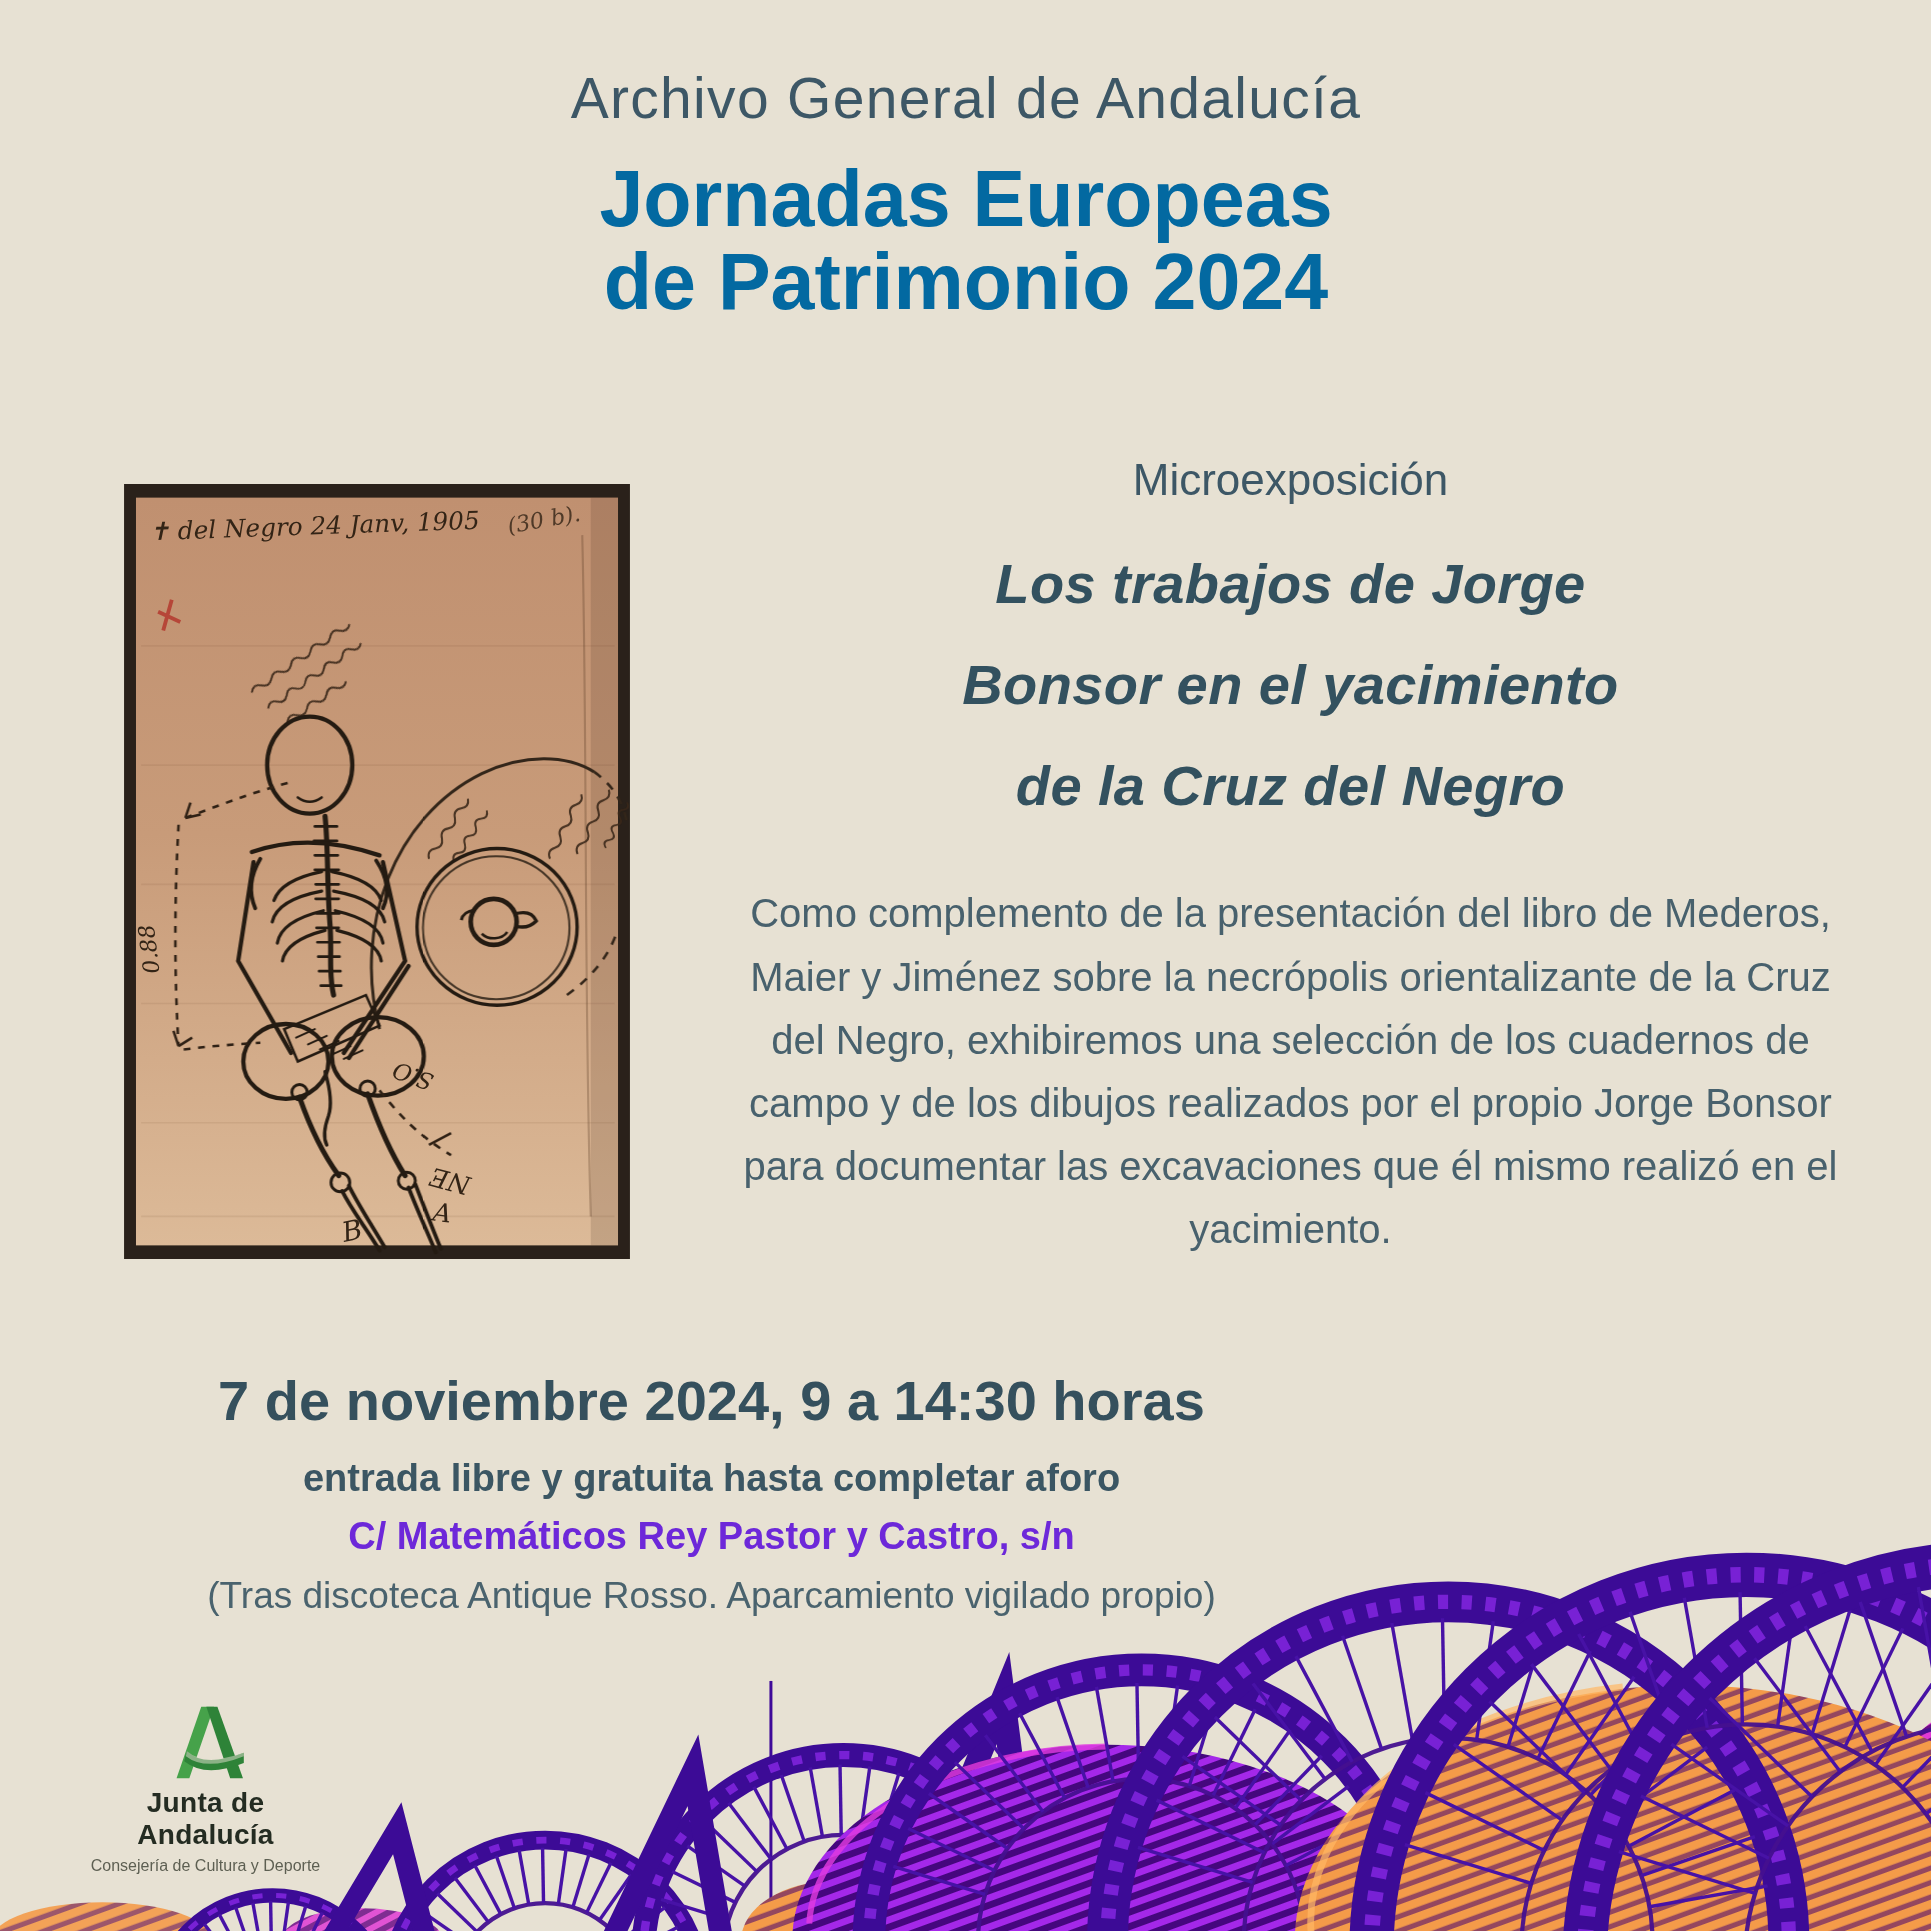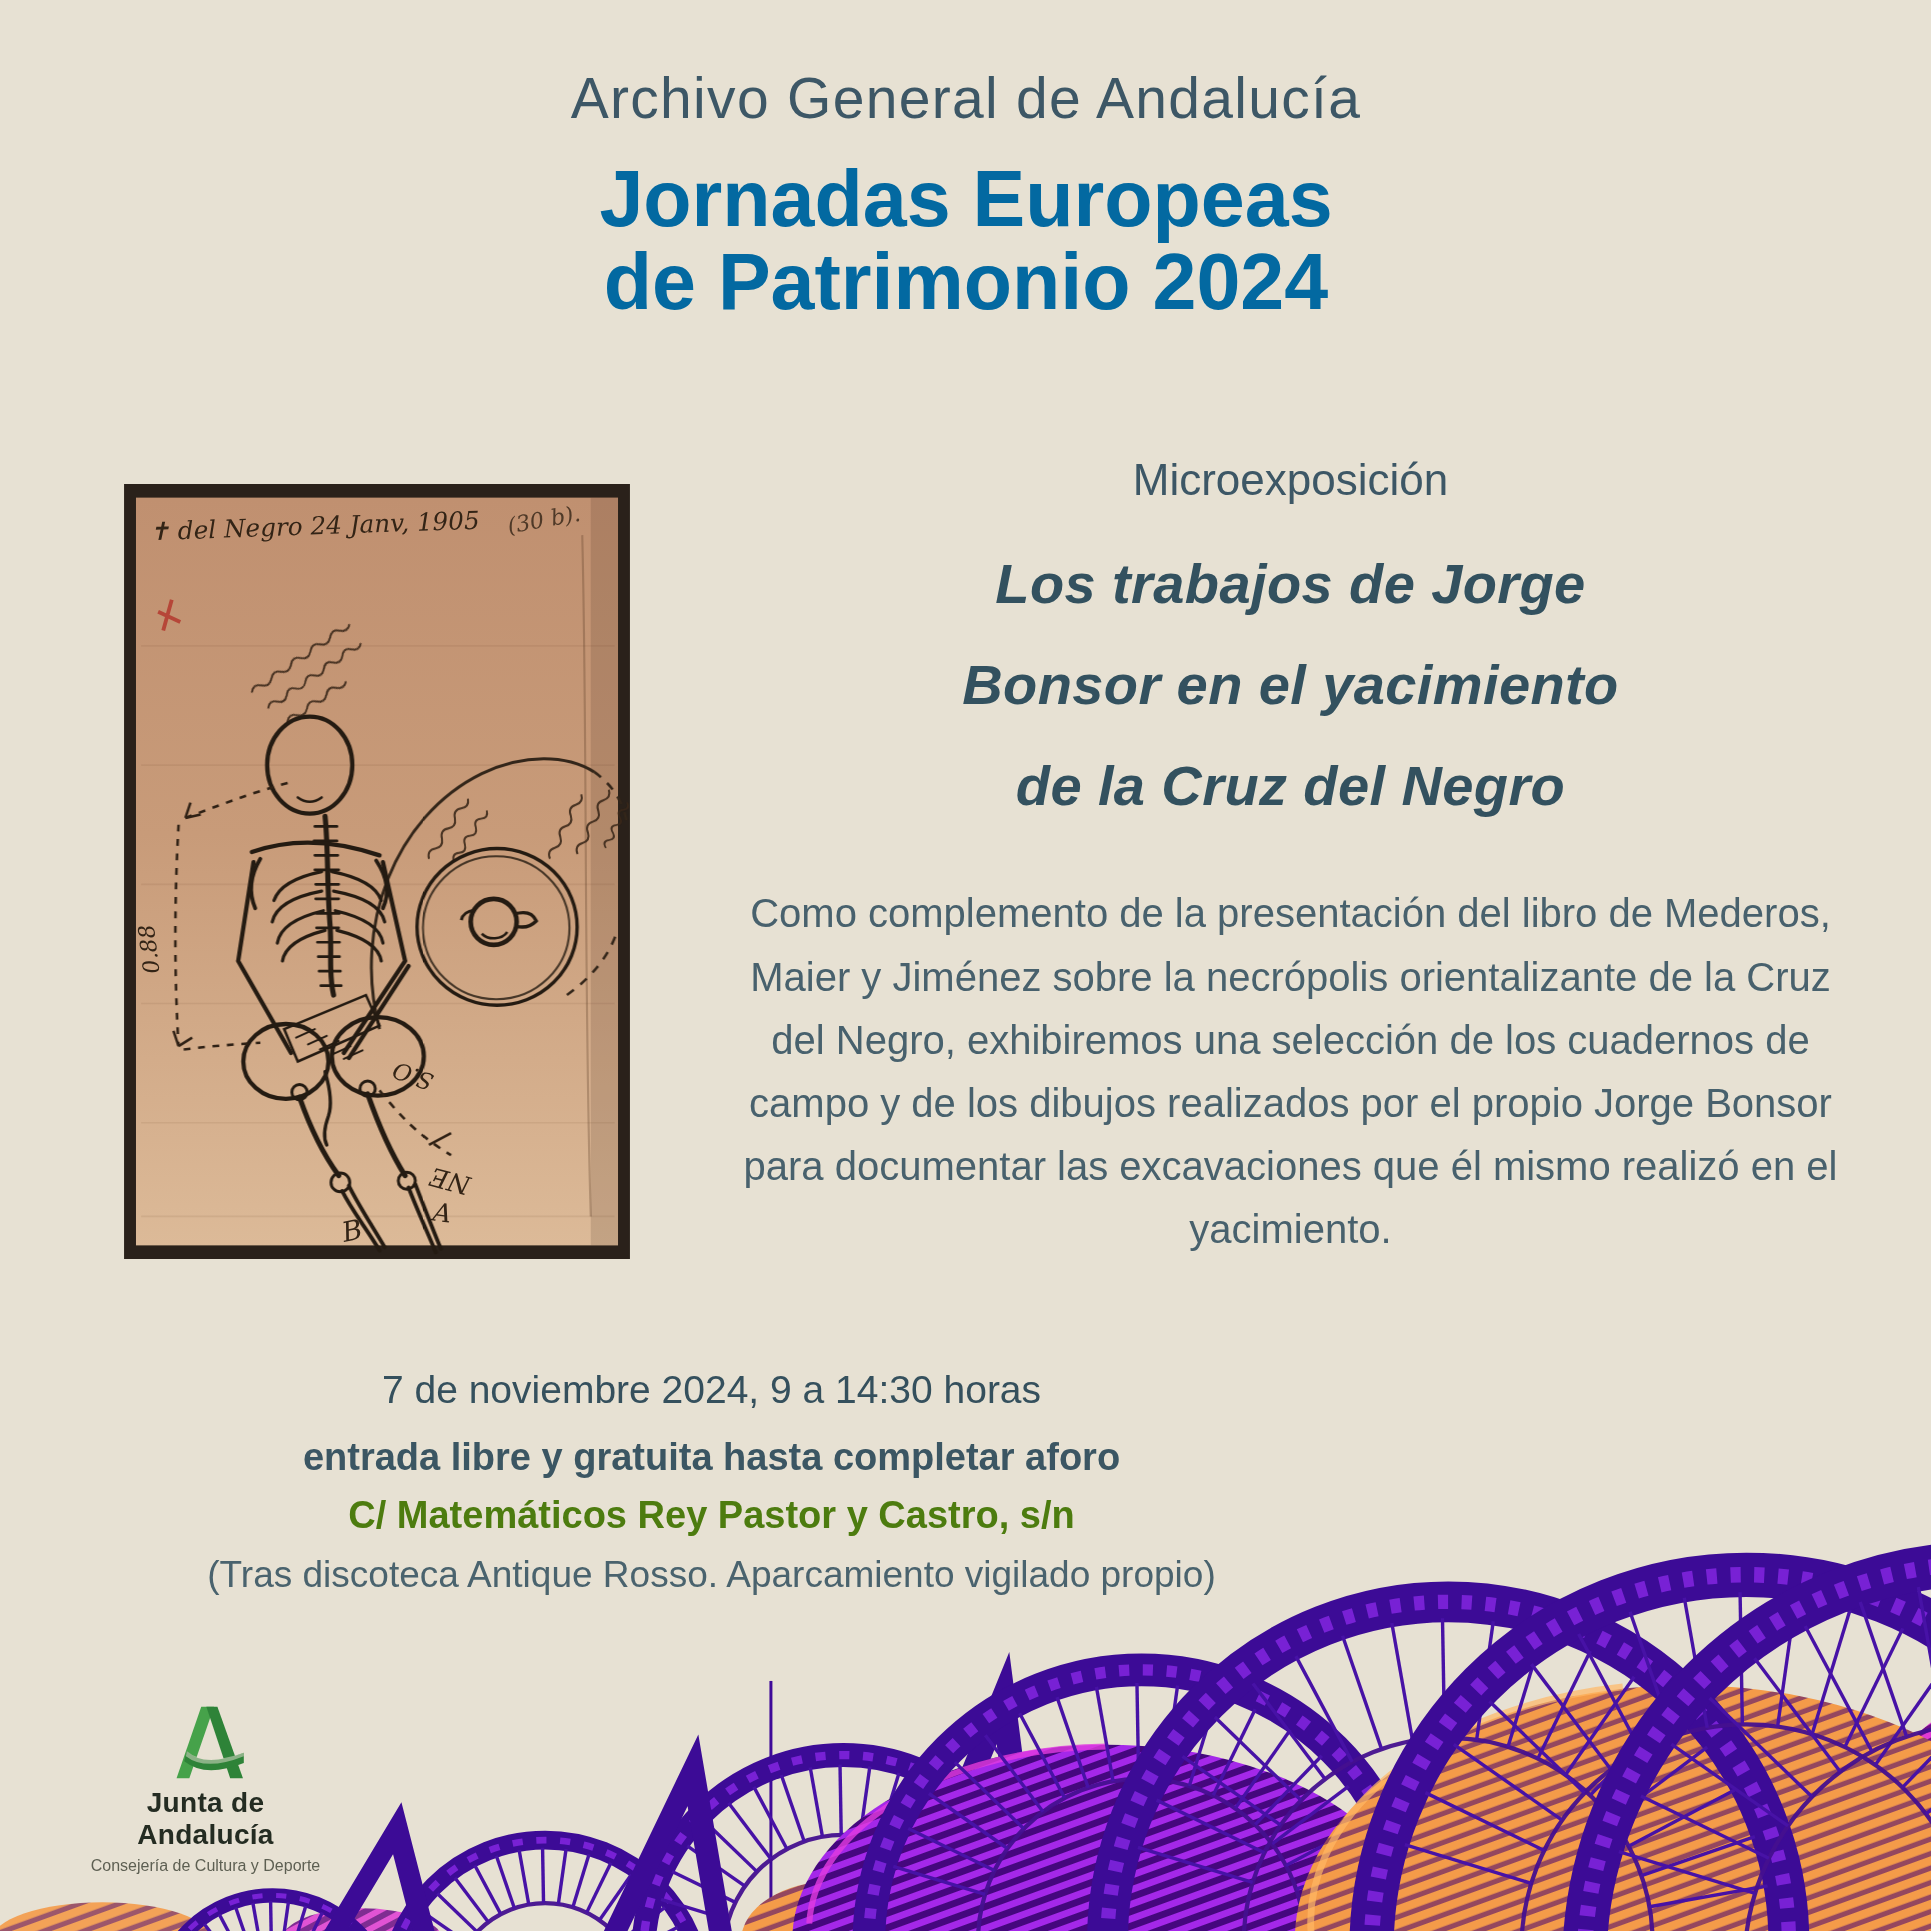--- a/index.html
+++ b/index.html
@@ -32,23 +32,23 @@
     font-size:56px;font-weight:700;font-style:italic;
     line-height:1.8;letter-spacing:0.4px;color:#33515f;
   }
   .expo-body{
     width:1107px;margin:46px auto 0;
     font-size:40px;line-height:1.58;color:#48616d;
   }
   .event{
     position:absolute;left:60px;top:1368px;width:1303px;text-align:center;
   }
-  .event-when{font-size:39px;font-weight:400;color:#35505d;}
+  .event-when{font-size:56px;font-weight:700;color:#35505d;}
   .event-admission{margin-top:24px;font-size:38px;font-weight:700;color:#3b5663;}
-  .event-address{margin-top:15.3px;font-size:38px;font-weight:700;color:#4d7c0f;}
+  .event-address{margin-top:15.3px;font-size:38px;font-weight:700;color:#6d28d9;}
   .event-note{margin-top:17px;font-size:37px;font-weight:400;color:#4a636e;}
   .logo{
     position:absolute;left:82px;top:1700px;width:247px;text-align:center;
   }
   .logo-mark{display:block;margin:0 auto;}
   .logo-org{margin-top:6.8px;font-size:28px;font-weight:700;letter-spacing:0.3px;color:#242c22;}
   .logo-dept{margin-top:6px;font-size:16px;font-weight:400;color:#5d5f52;}
   .structure{
     position:absolute;left:0;bottom:0;width:1932px;height:417px;
   }

